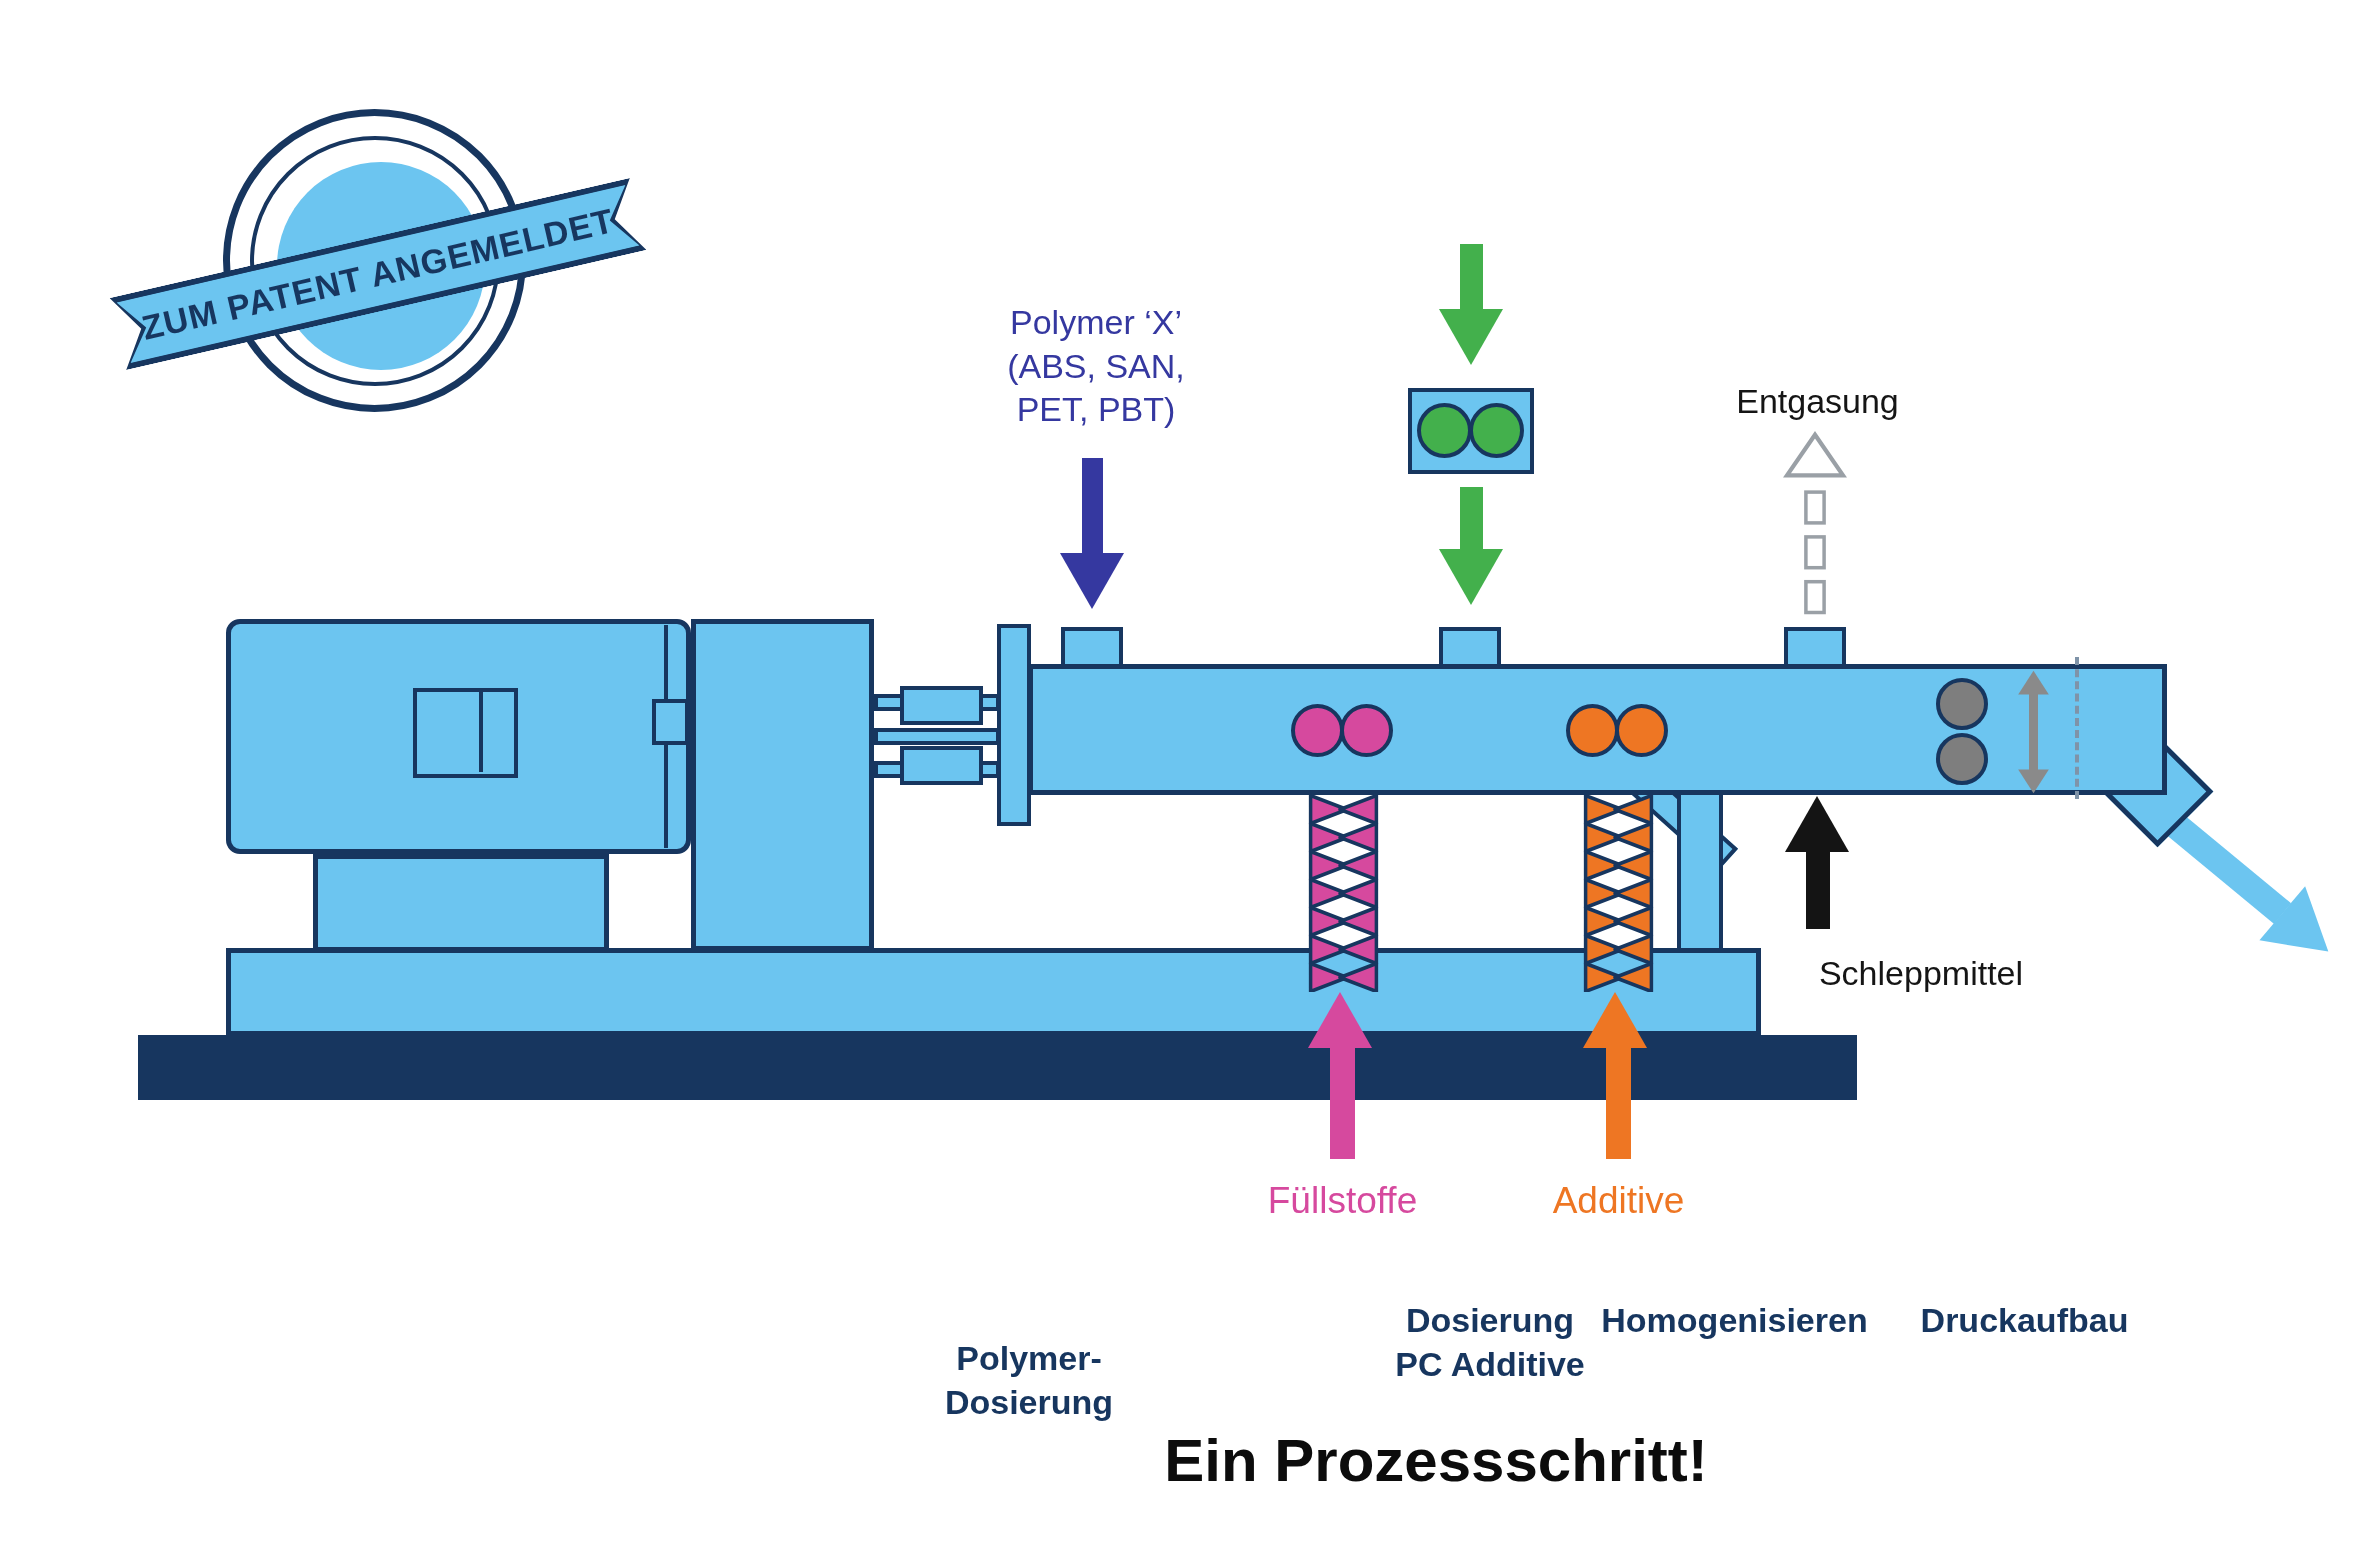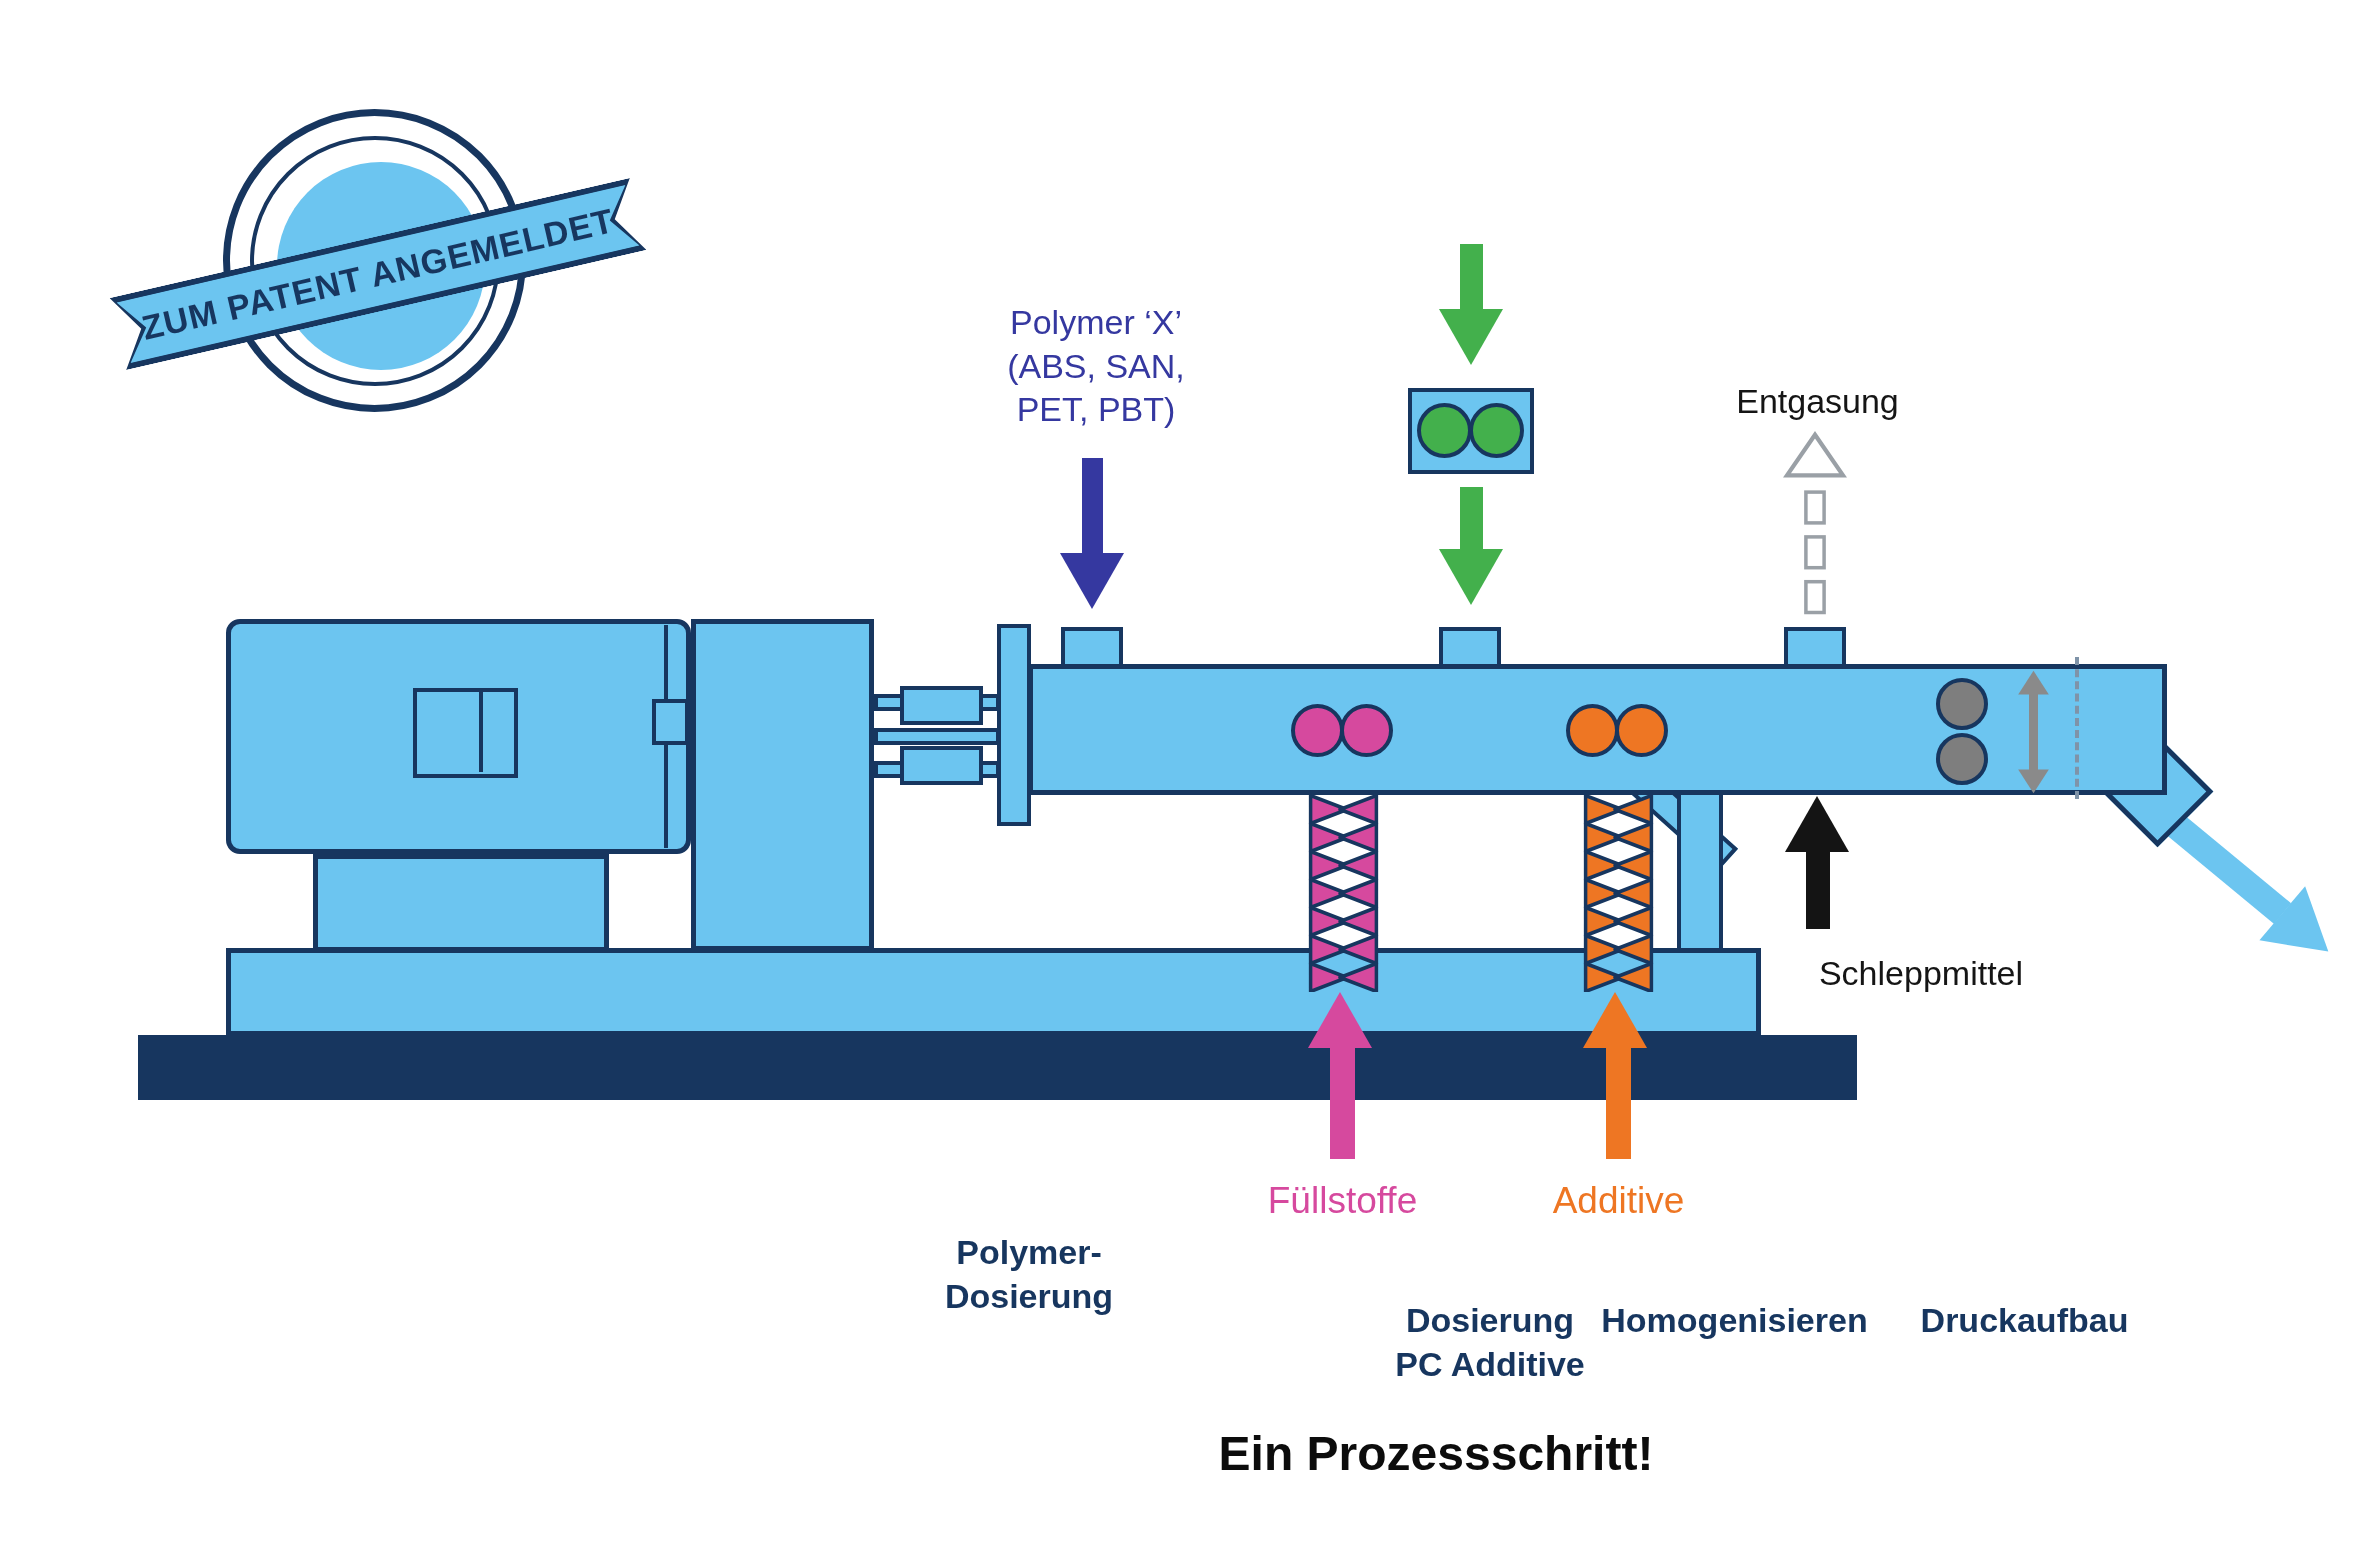--- a/index.html
+++ b/index.html
@@ -33,21 +33,21 @@
   .orange{color:var(--orange);}
   .blk{color:#141414;}
   
   .lbl{position:absolute;text-align:center;line-height:1.28;}
   .step{position:absolute;text-align:center;font-size:34px;font-weight:600;color:var(--navy);line-height:1.3;}
   .step span{display:block;}
   .polymer-text{font-size:34px;font-weight:500;color:var(--indigo);}
   .polymer-text span{display:block;}
   .dark-label{font-size:34px;font-weight:500;color:#151515;margin-top:9px;}
   .feed-label{font-size:37px;font-weight:500;}
-  .headline{position:absolute;text-align:center;font-size:48px;font-weight:700;color:#0c0c0c;}
+  .headline{position:absolute;text-align:center;font-size:60px;font-weight:700;color:#0c0c0c;}
   
   .reactor{
     position:absolute;left:1347px;top:103px;width:247px;height:125px;background:var(--green);
     border-radius:4.2px;display:flex;flex-direction:column;align-items:center;justify-content:center;
     color:#ffffff;font-size:35px;font-weight:500;line-height:1.3;text-align:center;
   }
   
   .ribbon{
     position:absolute;left:111px;top:237px;width:534px;height:74px;transform:rotate(-13deg);
     background:var(--navy);
@@ -175,21 +175,21 @@
   <div class="lbl feed-label pink" style="left:1202px;top:1177px;width:281px">Füllstoffe</div>
 
   <div class="head-up orange" style="left:1583px;top:992px"></div>
   <div class="shaft orange" style="left:1606px;top:1045px;width:25px;height:114px"></div>
   <div class="lbl feed-label orange" style="left:1478px;top:1177px;width:281px">Additive</div>
 
   <div class="head-up blk" style="left:1785px;top:796px"></div>
   <div class="shaft blk" style="left:1806px;top:850px;width:24px;height:79px"></div>
   <div class="lbl dark-label" style="left:1756px;top:943px;width:330px">Schleppmittel</div>
 
-  <div class="step" style="left:906px;top:1230px;width:246px">
+  <div class="step" style="left:906px;top:1336px;width:246px">
     <span>Polymer-</span>
     <span>Dosierung</span>
   </div>
   <div class="step" style="left:1367px;top:1298px;width:246px">
     <span>Dosierung</span>
     <span>PC Additive</span>
   </div>
   <div class="step" style="left:1587px;top:1298px;width:295px">
     <span>Homogenisieren</span>
   </div>

